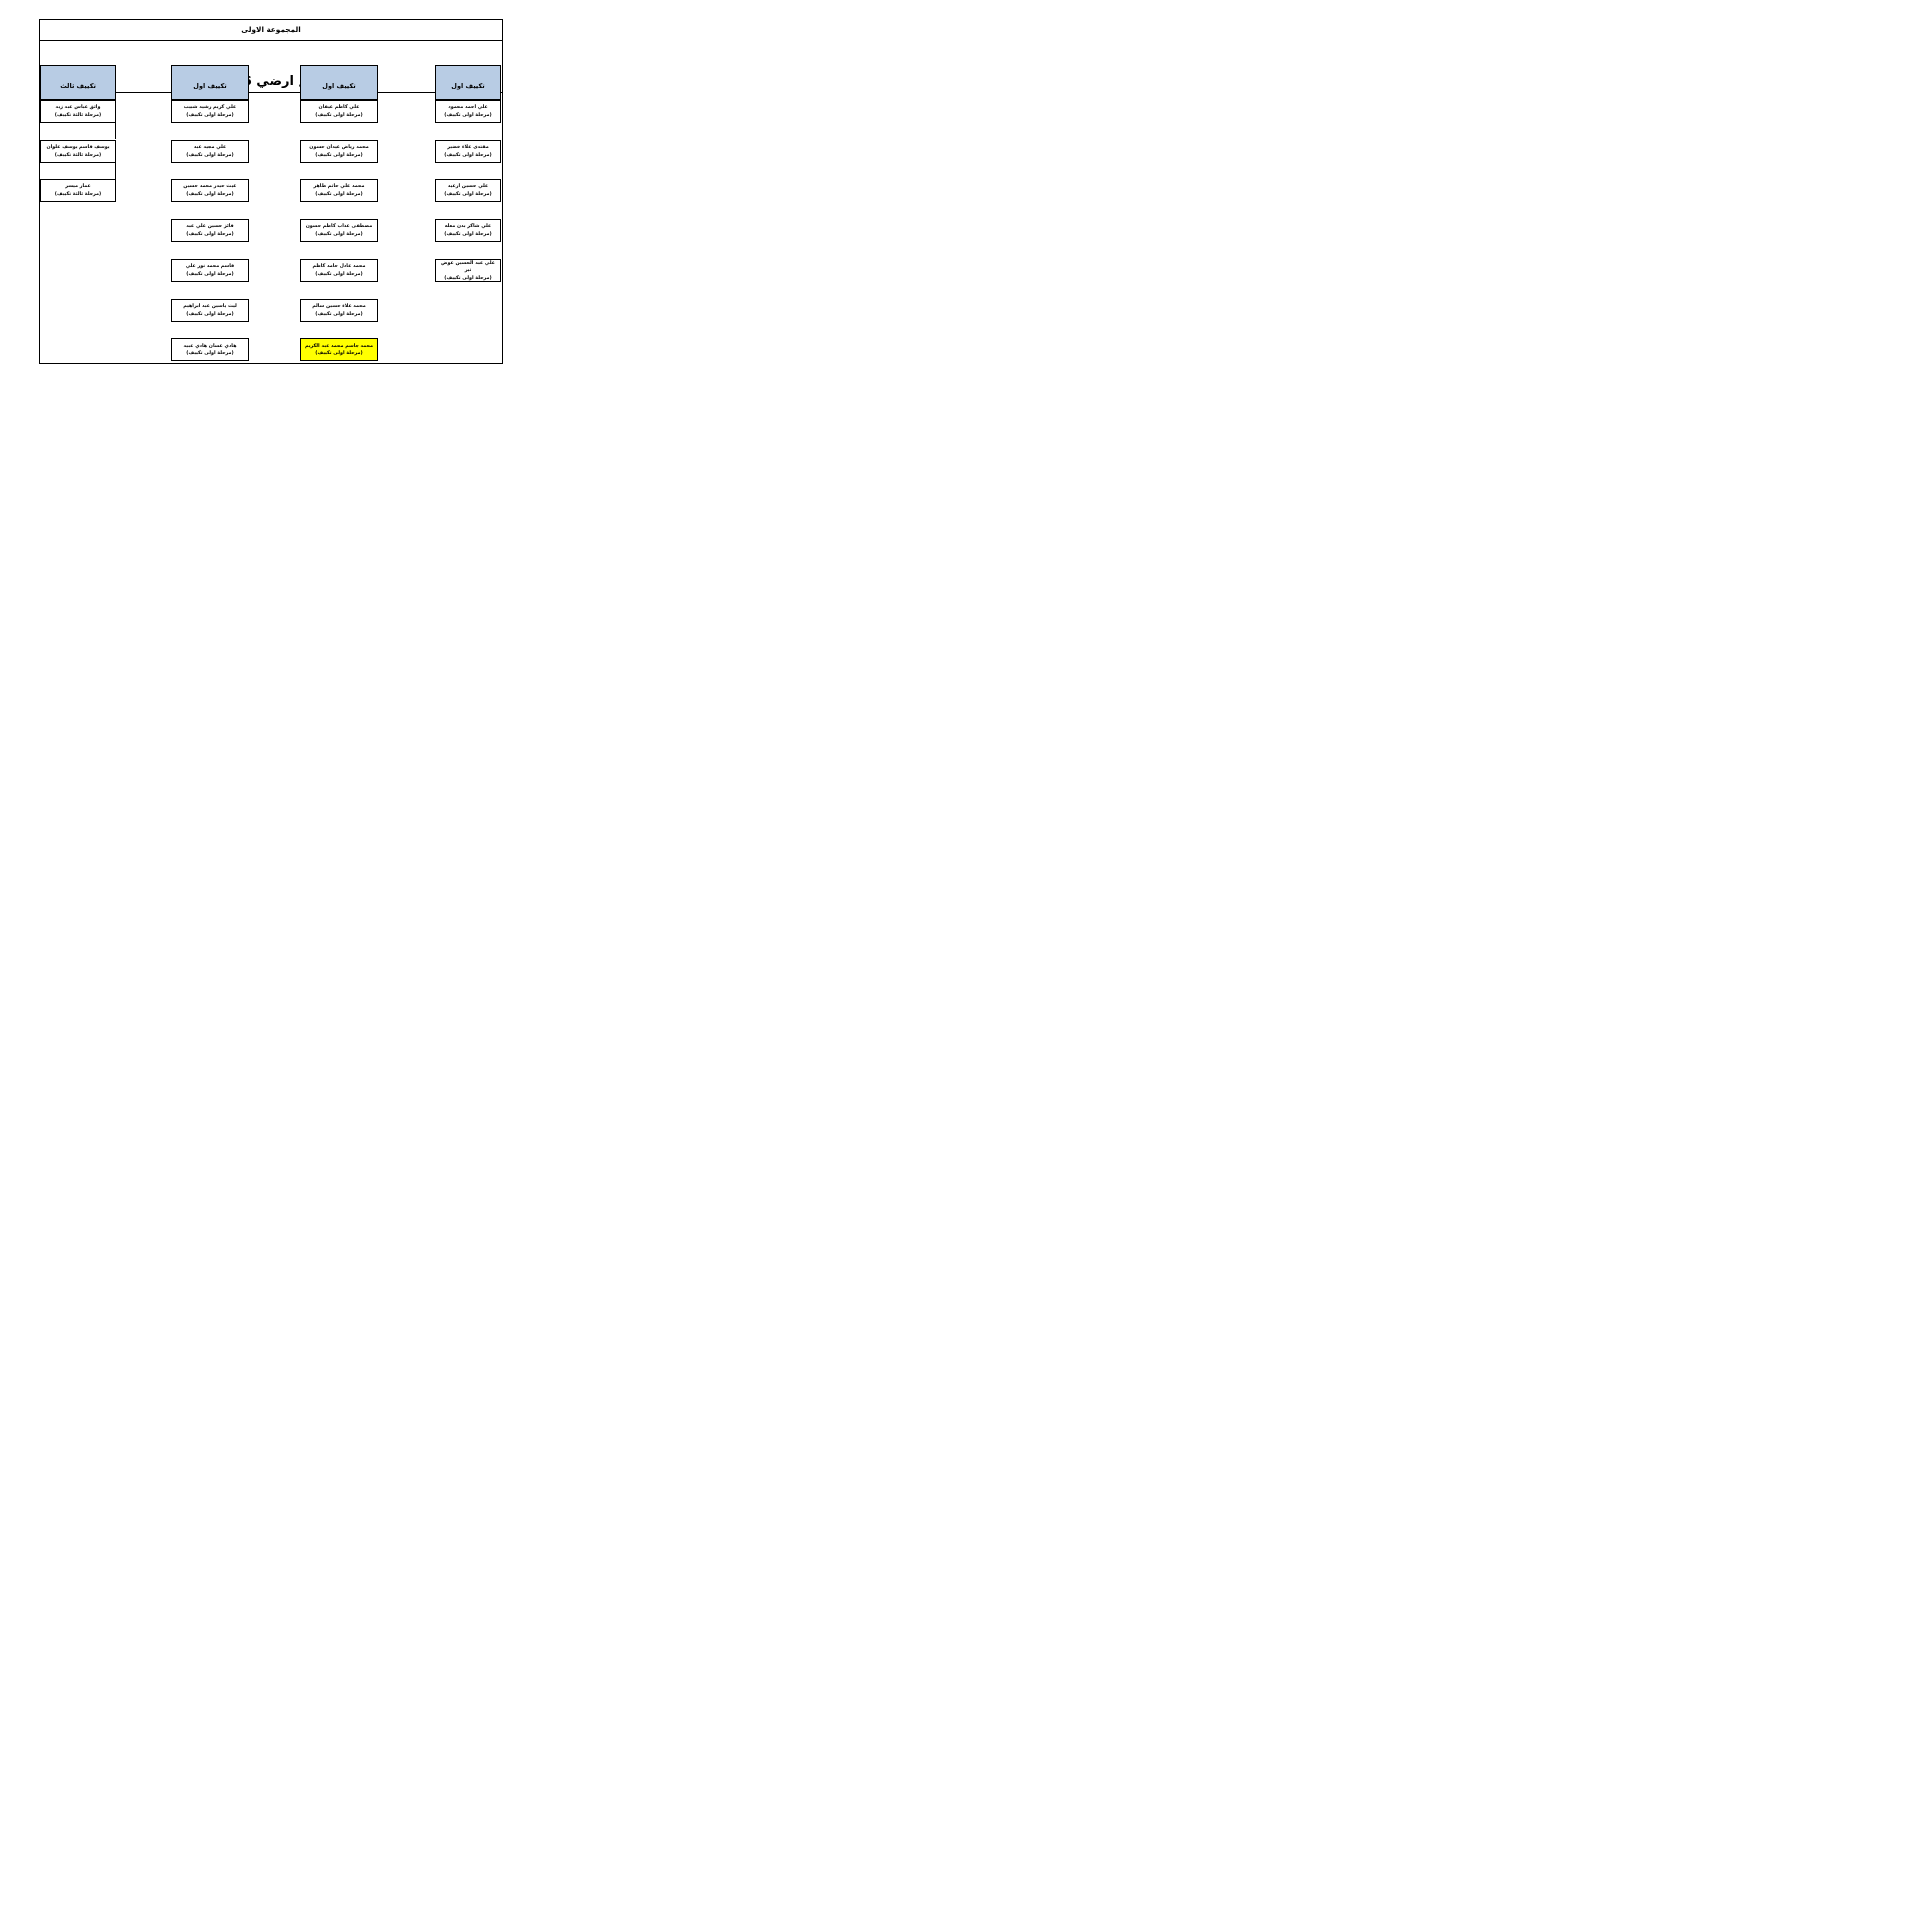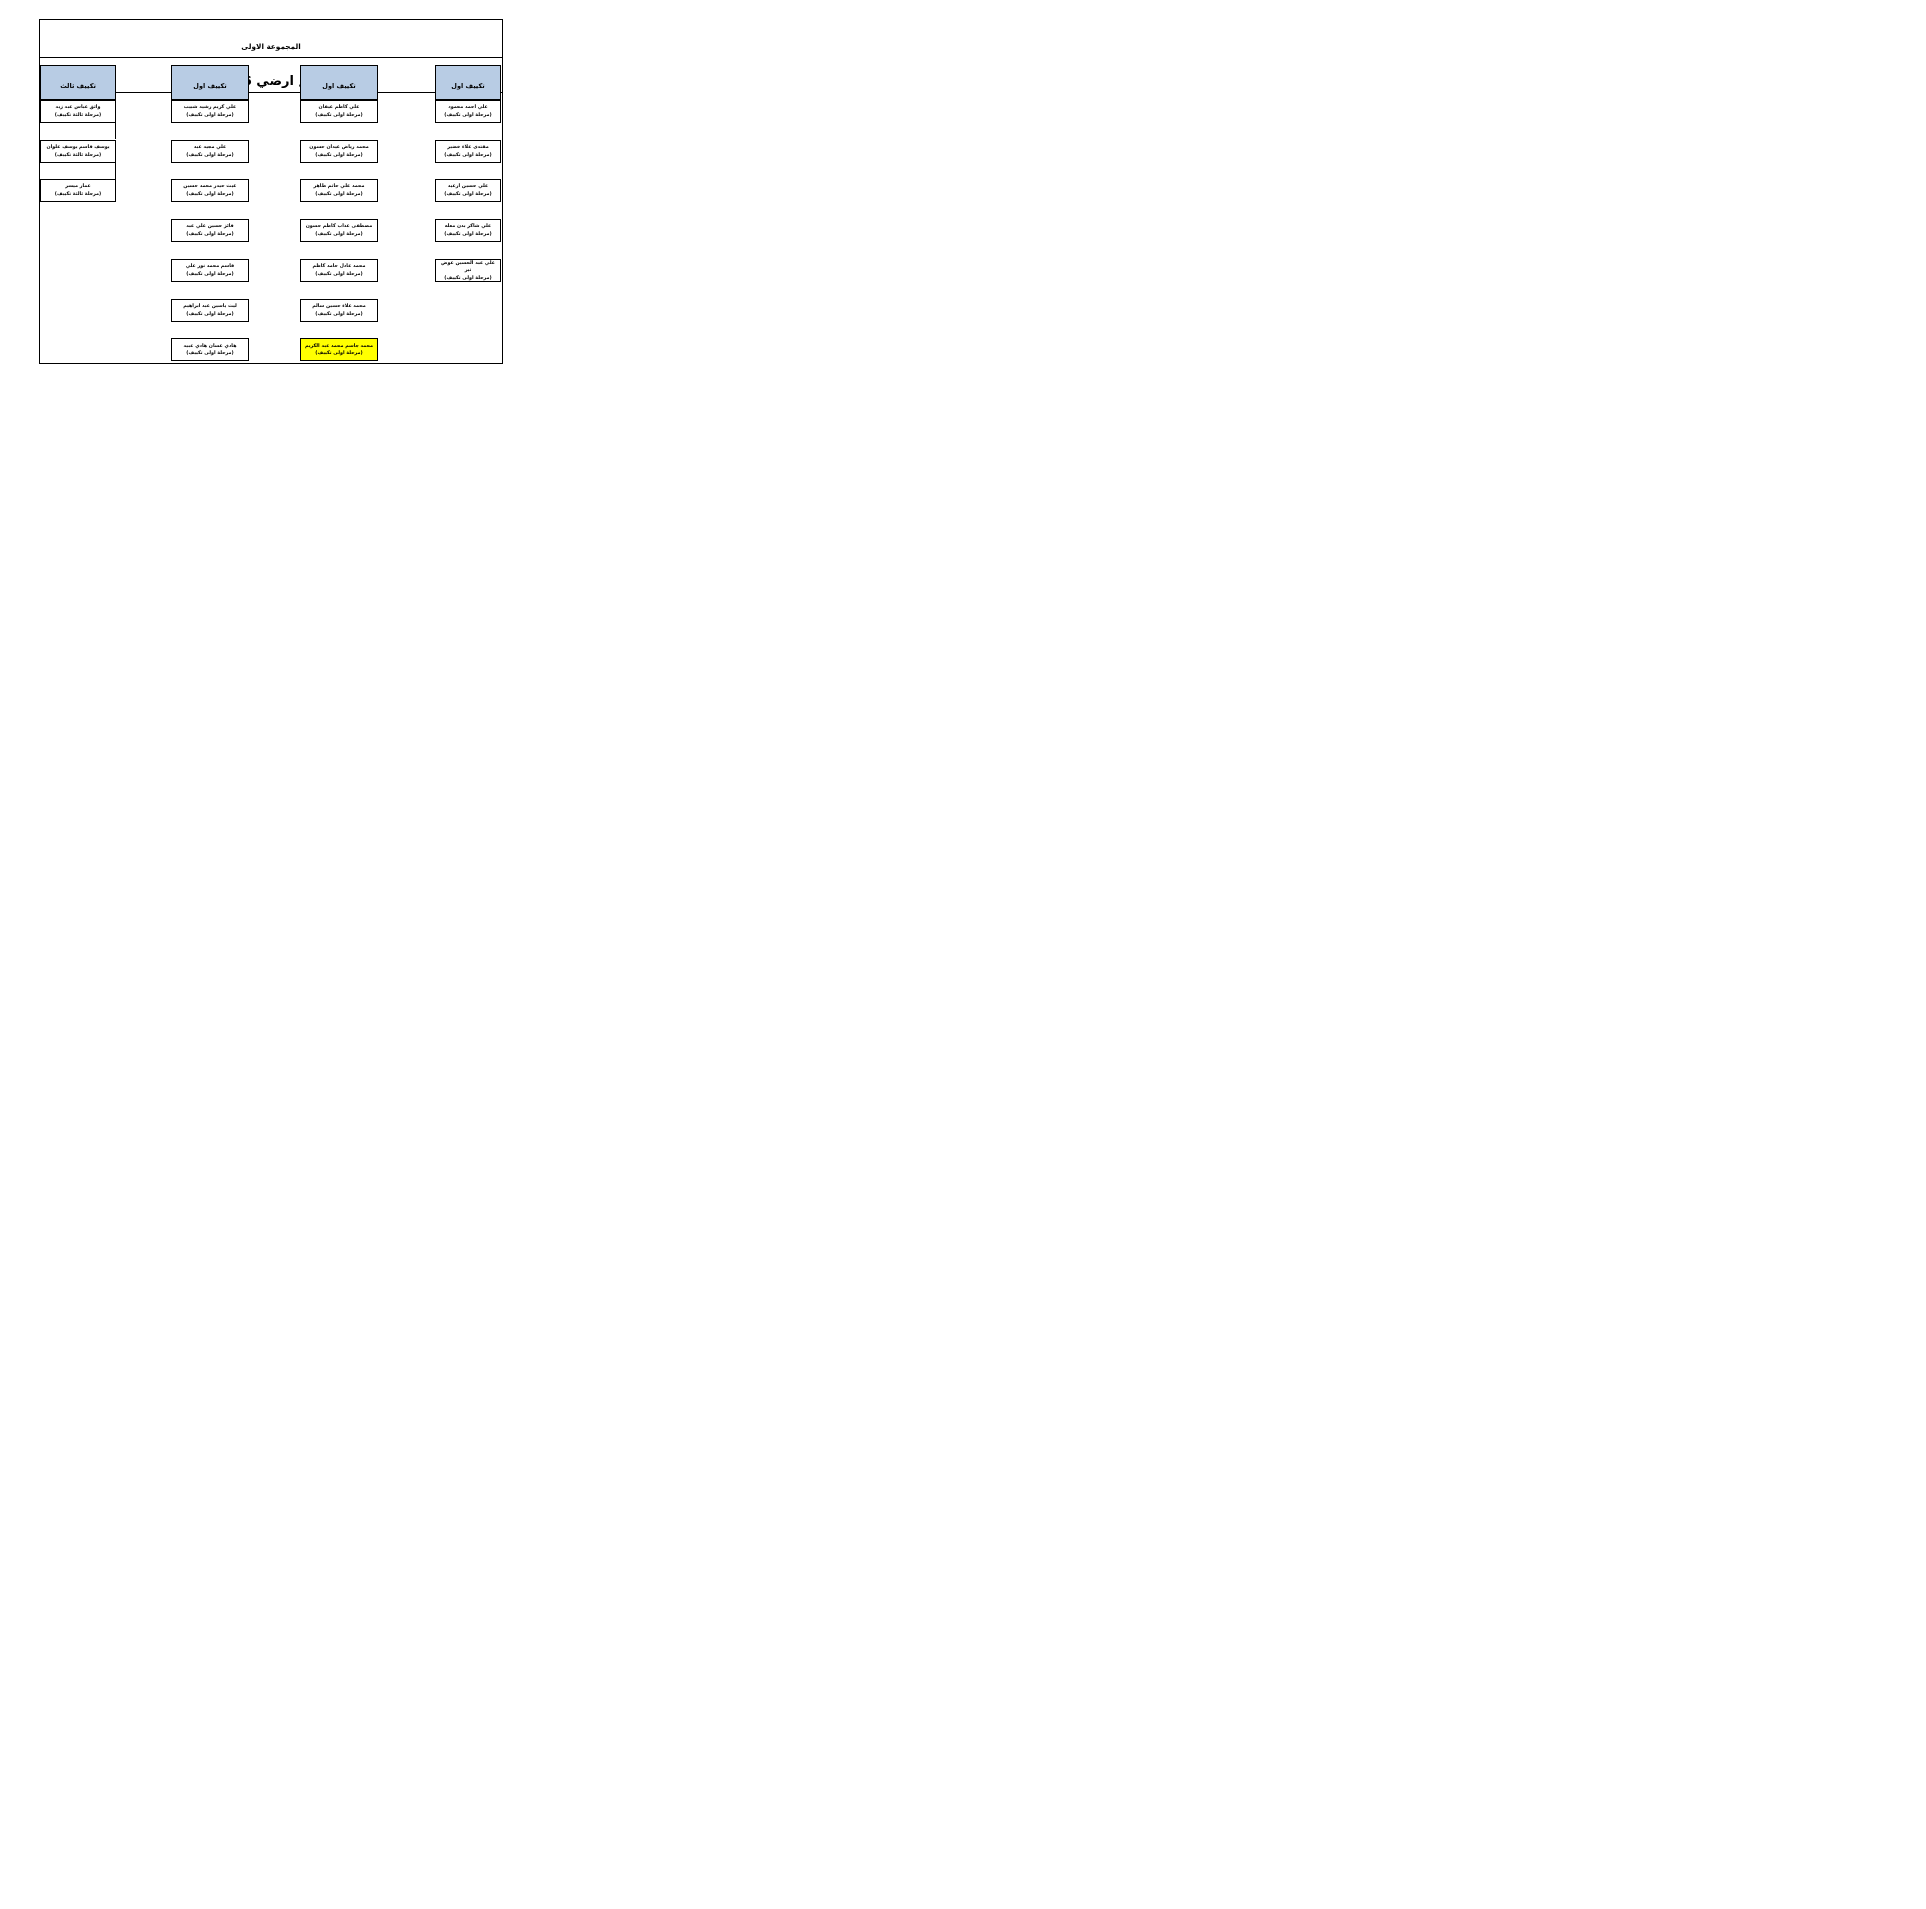--- a/index.html
+++ b/index.html
@@ -8,21 +8,21 @@
   .sheet{
     position:absolute;left:39px;top:18.5px;width:464px;height:345px;
     border:1.5px solid #000;box-sizing:border-box;background:#fff;direction:rtl;
   }
   
   .title-row{
     position:absolute;left:0;width:100%;box-sizing:border-box;
     border-bottom:1.2px solid #000;display:flex;align-items:center;justify-content:center;
     font-weight:bold;color:#000;
   }
-  .t1{top:17px;height:21px;font-size:7.3px;}
+  .t1{top:0;height:21px;font-size:7.3px;}
   .t2{top:21px;height:24px;font-size:13px;margin-top:28px;}
   
   .c1{left:0;width:76px;}
   .c2{left:131px;width:78px;}
   .c3{left:260px;width:78px;}
   .c4{left:395px;width:66px;}
   
   .hdr{
     position:absolute;top:45px;height:35px;box-sizing:border-box;
     border:1.2px solid #000;display:flex;align-items:center;justify-content:center;

